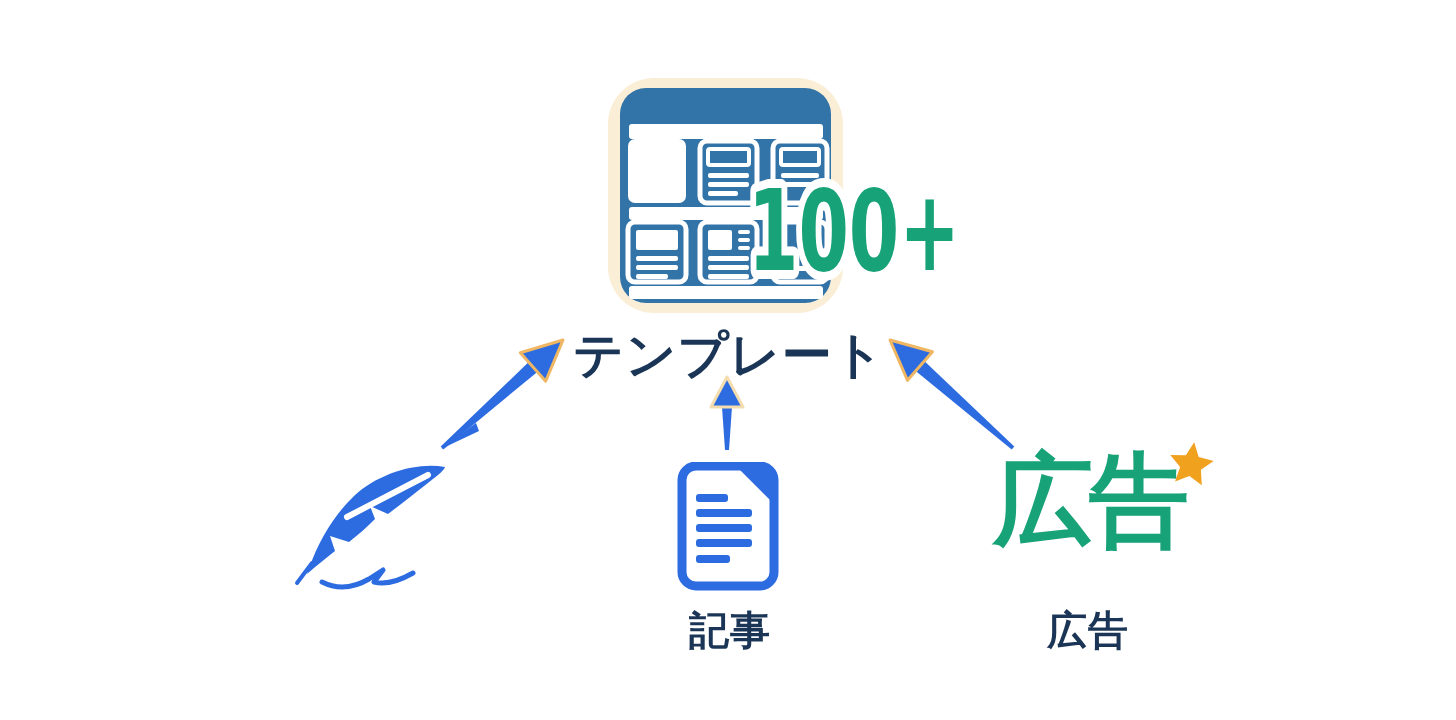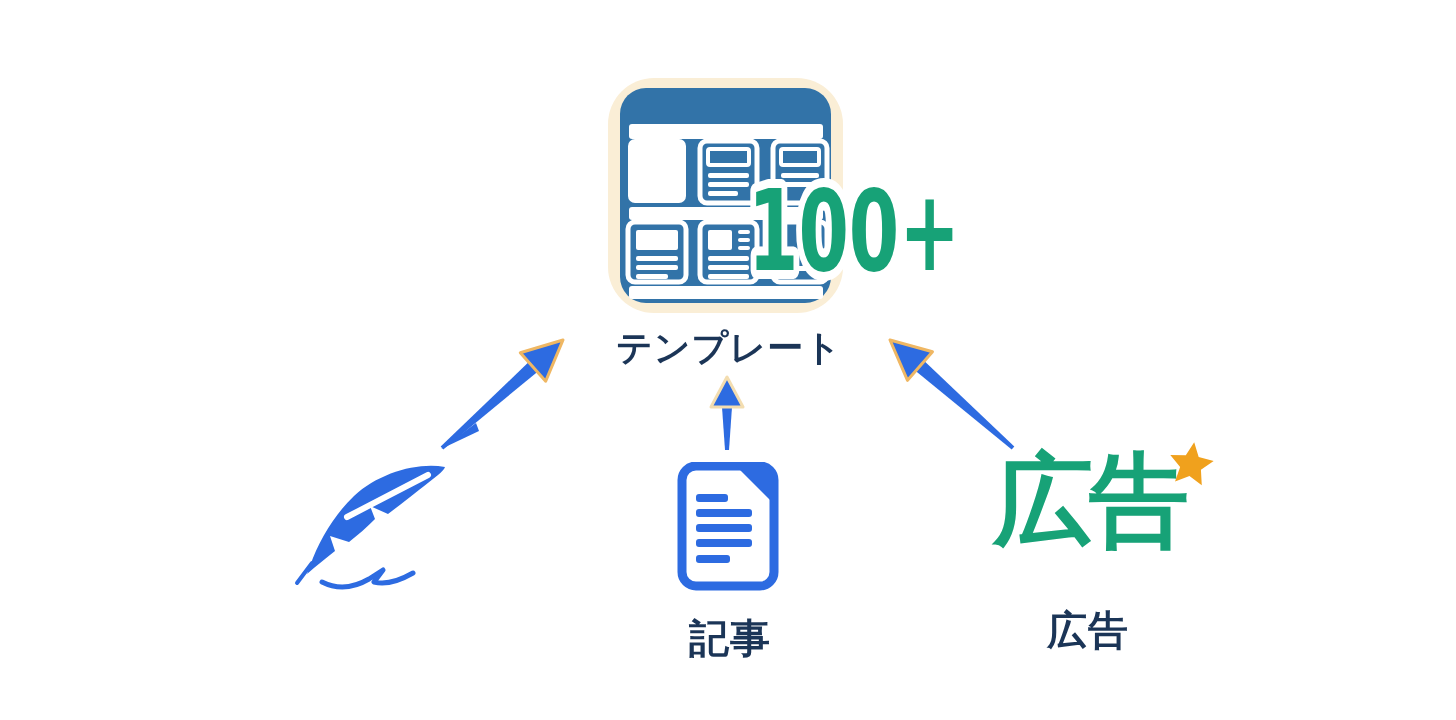--- a/index.html
+++ b/index.html
@@ -12,21 +12,21 @@
   .abs{position:absolute;}
   .label{
     color:var(--navy,#1b3557);
     font-weight:800;
     font-size:40px;
     line-height:1;
     letter-spacing:1px;
     white-space:nowrap;
     transform:translateX(-50%);
   }
-  .template-label{font-size:36px;}
+  .template-label{font-size:50px;}
   .ad-big{
     color:var(--green,#17a277);
     font-weight:900;
     font-size:100px;
     line-height:1;
     letter-spacing:-4px;
     white-space:nowrap;
     transform:translateX(-50%);
   }
   svg{display:block;}
@@ -140,21 +140,21 @@
     <rect x="10" y="4" width="92" height="120" rx="14" fill="#ffffff" style="stroke:var(--royal-blue)" stroke-width="9"></rect>
     <path d="M64,4 L102,42 L102,22 Q102,4 84,4 Z" style="fill:var(--royal-blue)"></path>
     <g style="fill:var(--royal-blue)">
       <rect x="24" y="32" width="32" height="8" rx="3"></rect>
       <rect x="24" y="47" width="56" height="8" rx="3"></rect>
       <rect x="24" y="62" width="56" height="8" rx="3"></rect>
       <rect x="24" y="77" width="56" height="8" rx="3"></rect>
       <rect x="24" y="93" width="34" height="8" rx="3"></rect>
     </g>
   </svg>
-  <div class="abs label" style="left:730px;top:610px;margin-top:8px;">記事</div>
+  <div class="abs label" style="left:730px;top:610px;">記事</div>
 
   <div class="abs ad-big" style="left:1089px;top:450px;">広告</div>
   <svg class="abs" style="left:1165px;top:439px;" width="52" height="52" viewBox="0 0 52 52">
     <polygon points="26,3 32.5,17.1 47.9,18.9 36.5,29.4 39.5,44.6 26,37 12.5,44.6 15.5,29.4 4.1,18.9 19.5,17.1" style="fill:var(--star-orange)" transform="rotate(8 26 26)"></polygon>
   </svg>
   <div class="abs label" style="left:1088px;top:610px;">広告</div>
 
 </div>
 
 </body></html>

